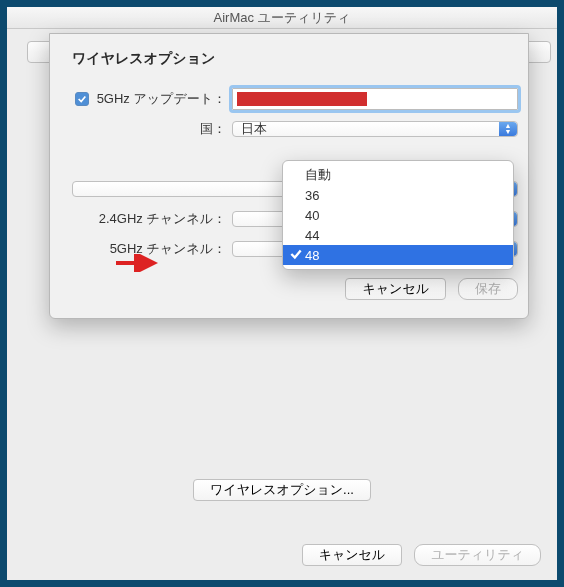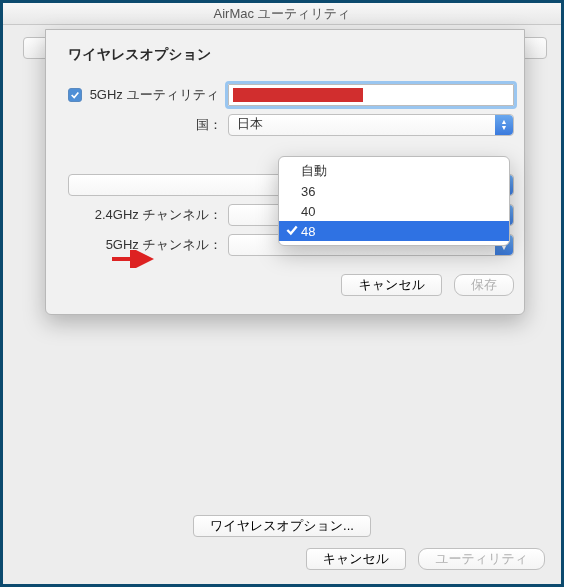--- a/index.html
+++ b/index.html
@@ -1,60 +1,60 @@
 <!DOCTYPE html>
 <html><head>
 <meta charset="utf-8">
 <style>
   * { box-sizing: border-box; margin: 0; padding: 0; }
   html, body { width: 564px; height: 587px; font-family: -apple-system, "Helvetica Neue", Arial, sans-serif; font-size: 13px; color: #333; background: #fff; }
-  .window { width: 564px; height: 587px; background: #ededed; position: relative; border: 3px solid #0c4a6e; }
+  .window { width: 564px; height: 587px; background: #ededed; position: relative; border: 7px solid #0c4a6e; }
   .titlebar { height: 22px; line-height: 22px; text-align: center; border-bottom: 1px solid #c8c8c8; background: linear-gradient(#f7f7f7,#e8e8e8); font-size: 13px; color: #555; }
   .back-btn { position: absolute; top: 34px; left: 20px; width: 524px; height: 22px; border: 1px solid #c0c0c0; border-radius: 4px; background: linear-gradient(#fdfdfd,#f1f1f1); }
   .sheet { position: absolute; top: 26px; left: 42px; width: 480px; background: #f1f1f1; border: 1px solid #b8b8b8; border-radius: 0 0 6px 6px; box-shadow: 0 8px 22px rgba(0,0,0,0.25); padding: 16px 10px 18px 22px; }
   .sheet-title { font-weight: bold; font-size: 14px; color: #2b2b2b; margin-bottom: 16px; }
   .form-row { display: flex; align-items: center; height: 30px; }
   .label-col { width: 160px; text-align: right; padding-right: 6px; color: #333; white-space: nowrap; }
   .field-col { flex: 1; display: flex; align-items: center; }
   .checkbox { width: 14px; height: 14px; border: 1px solid #5a8ac0; border-radius: 3px; background: #4f8fd6; display: inline-flex; align-items: center; justify-content: center; margin-right: 4px; position: relative; top: 1px; }
   .checkbox svg { width: 10px; height: 10px; }
   .text-input { flex: 1; height: 22px; border: 1px solid #bcbcbc; background: #fff; outline: 3px solid #9ac6f0; border-radius: 1px; padding: 0 4px; display: flex; align-items: center; }
   .redacted { display: inline-block; width: 130px; height: 14px; background: #d12e2e; filter: blur(0.6px); }
-  .popup-select { flex: 1; height: 22px; border: 1px solid #c0c0c0; border-radius: 4px; background: linear-gradient(#ffffff,#f6f6f6); display: flex; padding: 0 8px; position: relative; }
+  .popup-select { flex: 1; height: 16px; border: 1px solid #c0c0c0; border-radius: 4px; background: linear-gradient(#ffffff,#f6f6f6); display: flex; align-items: center; padding: 0 8px; position: relative; }
   .popup-select .arrows { position: absolute; right: 0; top: 0; width: 18px; height: 100%; background: linear-gradient(#6aa8ee,#3a7add); border-radius: 0 4px 4px 0; display: flex; flex-direction: column; align-items: center; justify-content: center; color: #fff; font-size: 7px; line-height: 6px; }
   .spacer { height: 30px; }
   .btn-row { display: flex; justify-content: flex-end; gap: 12px; margin-top: 14px; }
   .btn { height: 22px; padding: 0 16px; border: 1px solid #c0c0c0; border-radius: 4px; background: linear-gradient(#ffffff,#f4f4f4); font-size: 13px; display: inline-flex; align-items: center; }
   .btn.disabled { color: #b0b0b0; border-radius: 9px; }
   .arrow-annotation { position: absolute; left: 64px; top: 220px; pointer-events: none; }
   .dropdown-menu { position: absolute; left: 232px; top: 126px; width: 232px; background: #fff; border: 1px solid #bcbcbc; border-radius: 6px; box-shadow: 0 8px 22px rgba(0,0,0,0.25); padding: 4px 0; }
   .dropdown-item { height: 20px; display: flex; align-items: center; padding: 0 8px 0 22px; position: relative; font-size: 13px; color: #333; }
   .dropdown-item.selected { background: #2f72e3; color: #fff; }
   .dropdown-item .check { position: absolute; left: 6px; top: 2px; width: 14px; height: 14px; }
-  .bottom-opts { position: absolute; left: 0; width: 100%; top: 512px; text-align: center; }
+  .bottom-opts { position: absolute; left: 0; width: 100%; top: 472px; text-align: center; }
   .bottom-btns { position: absolute; right: 16px; bottom: 14px; display: flex; gap: 12px; }
 </style>
 </head>
 <body>
 
 <div class="window">
   <div class="titlebar">AirMac ユーティリティ</div>
   <div class="back-btn"></div>
 
   <div class="sheet">
     <div class="sheet-title">ワイヤレスオプション</div>
 
     <div class="form-row">
       <div class="label-col">
         <span class="checkbox">
           <svg viewBox="0 0 12 12">
               <path d="M2 6 L5 9 L10 3" stroke="#fff" stroke-width="2" fill="none"></path>
             </svg>
         </span>
-        <span>5GHz ユーティリティ：</span>
+        <span>5GHz アップデート：</span>
       </div>
       <div class="field-col">
         <div class="text-input">
           <span class="redacted"></span>
         </div>
       </div>
     </div>
 
     <div class="form-row">
       <div class="label-col">国：</div>
@@ -111,20 +111,23 @@
     <div class="dropdown-menu" id="dd">
         <div class="dropdown-item">
           <span>自動</span>
         </div>
         <div class="dropdown-item">
           <span>36</span>
         </div>
         <div class="dropdown-item">
           <span>40</span>
         </div>
+        <div class="dropdown-item">
+          <span>44</span>
+        </div>
         <div class="dropdown-item selected">
           <span class="check"><svg viewBox="0 0 12 12">
               <path d="M2 6 L5 9 L10 3" stroke="#fff" stroke-width="2" fill="none"></path>
             </svg></span>
           <span>48</span>
         </div>
       </div>
   </div>
 
   <div class="bottom-opts">

